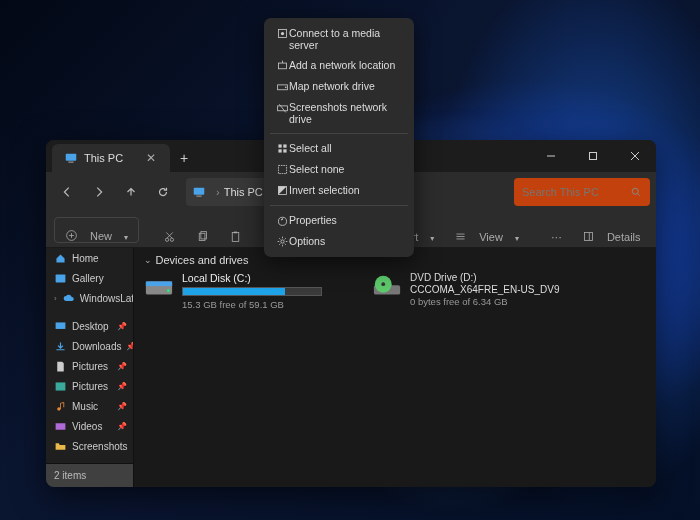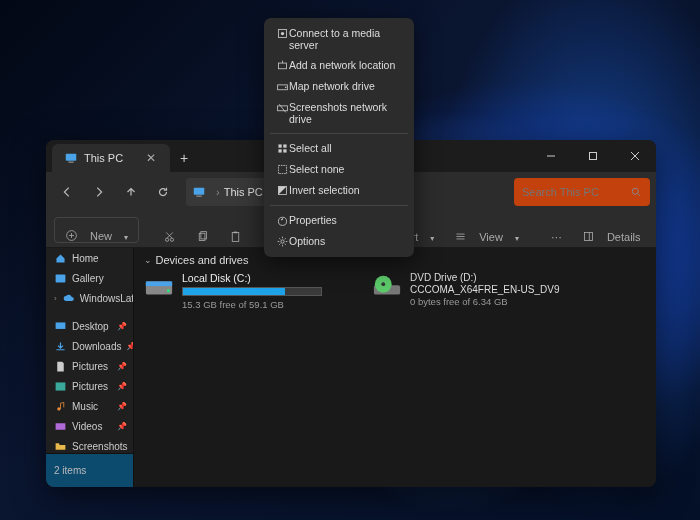--- a/index.html
+++ b/index.html
@@ -35,21 +35,21 @@
   .tbtn.details{margin-left:auto}
   .body{flex:1;display:flex;background:#191919;min-height:0}
   .sidebar{width:88px;background:#1f1f1f;overflow:hidden;border-right:1px solid #111;display:flex;flex-direction:column}
   .sb-scroll{flex:1;overflow:hidden}
   .sbi{display:flex;align-items:center;gap:5px;padding:3px 6px 3px 8px;font-size:10px;color:#ccc;white-space:nowrap;height:20px}
   .sbi .ico{width:13px;height:13px;flex-shrink:0}
   .sbi.sel{background:#3a3a3a}
   .sbi .chev{width:8px;color:#888;font-size:8px}
   .sbi .pin{margin-left:auto;color:#666;font-size:8px}
   .sbsep{height:8px}
-  .statusbar{height:34px;background:#0c4a6e;color:#bbb;font-size:10px;display:flex;align-items:center;padding:0 8px;border-top:1px solid #111}
+  .statusbar{height:24px;background:#404040;color:#bbb;font-size:10px;display:flex;align-items:center;padding:0 8px;border-top:1px solid #111}
   .content{flex:1;padding:6px 10px;overflow:auto}
   .section-h{display:flex;align-items:center;gap:4px;color:#ddd;font-size:11px;margin-bottom:6px}
   .section-h .chev{font-size:9px;color:#aaa}
   .drives{display:flex;gap:18px;flex-wrap:wrap}
   .drive{display:flex;gap:8px;width:210px}
   .drive .dico{width:30px;height:30px;flex-shrink:0}
   .drive .dinfo{display:flex;flex-direction:column;gap:1px;min-width:0}
   .drive .dname{font-size:10.5px;color:#eee;}
   .drive .dname2{font-size:10px;color:#ddd}
   .drive .dsub{font-size:9.5px;color:#999}

